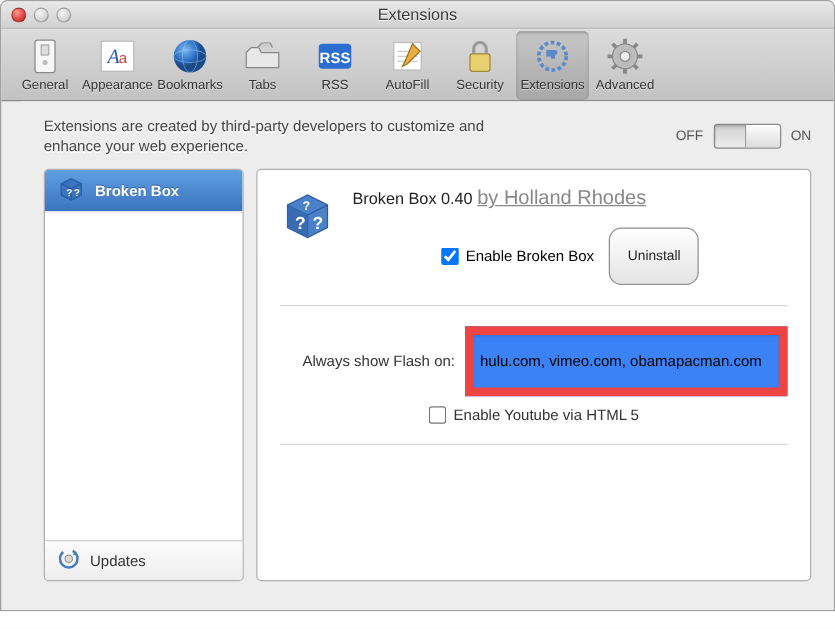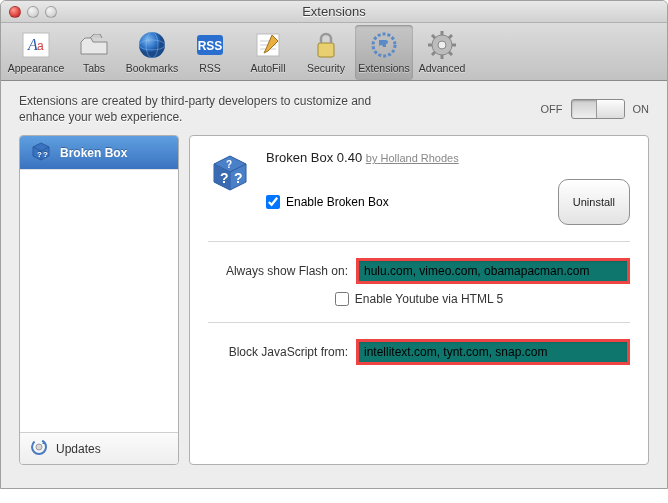--- a/index.html
+++ b/index.html
@@ -10,98 +10,108 @@
 .tlight { width: 12px; height: 12px; border-radius: 50%; border: 1px solid rgba(0,0,0,0.25); }
 .red { background: radial-gradient(circle at 35% 30%, #ff9b92, #e0443e 60%, #b02a26); }
 .yellow { background: radial-gradient(circle at 35% 30%, #f5f5f5, #d8d8d8 60%, #bcbcbc); }
 .green { background: radial-gradient(circle at 35% 30%, #f5f5f5, #d8d8d8 60%, #bcbcbc); }
 .wtitle { position: absolute; left: 0; right: 0; text-align: center; font-size: 13px; color: #3a3a3a; text-shadow: 0 1px 0 #fff; }
 .toolbar { height: 58px; background: linear-gradient(#dcdcdc,#c2c2c2); border-bottom: 1px solid #8a8a8a; display: flex; padding: 2px 6px 0 6px; }
 .tbtn { width: 58px; display: flex; flex-direction: column; align-items: center; justify-content: flex-start; padding-top: 4px; border-radius: 4px; cursor: default; }
 .tbtn.sel { background: linear-gradient(#c6c6c6,#a8a8a8); box-shadow: inset 0 1px 2px rgba(0,0,0,0.3); }
 .tbtn .ic { width: 32px; height: 32px; display: flex; align-items: center; justify-content: center; }
 .tbtn .lbl { font-size: 10.5px; color: #333; text-shadow: 0 1px 0 rgba(255,255,255,0.5); margin-top: 1px; }
-.content { padding: 12px 18px 18px 18px; background: #ededed; height: calc(503px - 22px - 58px); }
+.content { padding: 12px 18px 18px 18px; background: #ededed; height: calc(503px - 22px - 58px); margin-left: 16px; }
 .desc-row { display: flex; align-items: center; justify-content: space-between; margin-bottom: 10px; }
 .desc { font-size: 12px; color: #444; text-shadow: 0 1px 0 #fff; max-width: 400px; line-height: 1.35; }
 .switch-wrap { display: flex; align-items: center; gap: 8px; font-size: 11px; color: #555; }
 .switch { width: 54px; height: 20px; border-radius: 3px; background: linear-gradient(#cfcfcf,#eee); border: 1px solid #8a8a8a; position: relative; box-shadow: inset 0 1px 2px rgba(0,0,0,0.25); }
 .switch-knob { position: absolute; right: 0; top: 0; width: 28px; height: 18px; background: linear-gradient(#fdfdfd,#dcdcdc); border-left: 1px solid #999; border-radius: 0 2px 2px 0; }
 .main { display: flex; gap: 10px; height: 330px; }
 .sidebar { width: 160px; background: #fff; border: 1px solid #b0b0b0; border-radius: 4px; display: flex; flex-direction: column; overflow: hidden; }
 .side-item { height: 34px; display: flex; align-items: center; gap: 8px; padding: 0 10px; color: #333; font-size: 12px; border-bottom: 1px solid #e2e2e2; }
 .side-item.sel { background: linear-gradient(#5f9fe0,#3a73c0); color: #fff; text-shadow: 0 -1px 0 rgba(0,0,0,0.3); font-weight: bold; }
 .side-spacer { flex: 1; }
 .side-footer { height: 32px; border-top: 1px solid #cfcfcf; display: flex; align-items: center; gap: 8px; padding: 0 10px; font-size: 12px; color: #333; background: linear-gradient(#fbfbfb,#eee); }
 .pane { flex: 1; background: #fff; border: 1px solid #b0b0b0; border-radius: 4px; padding: 14px 18px; }
 .ext-head { display: flex; gap: 14px; align-items: flex-start; }
 .ext-icon { width: 44px; height: 44px; }
 .ext-title { font-size: 13px; color: #222; }
 .ext-title b { font-weight: normal; }
-.ext-author { color: #888; text-decoration: underline; font-size: 11px; }
+.ext-author { color: #888; text-decoration: underline; font-size: 16px; }
 .ext-desc { font-size: 12px; color: #333; margin-top: 2px; }
 .ext-row { margin-top: 14px; display: flex; align-items: center; gap: 8px; }
 .chk { width: 14px; height: 14px; }
 .aqua-btn { background: linear-gradient(#ffffff,#e3e3e3); border: 1px solid #8f8f8f; border-radius: 10px; padding: 16px 14px; font-size: 11px; box-shadow: 0 1px 0 #fff, inset 0 1px 0 rgba(255,255,255,0.8); color: #222; }
 .hr { border: none; border-top: 1px solid #d8d8d8; margin: 16px 0; }
 .form-row { display: flex; align-items: center; gap: 8px; margin: 8px 0; justify-content: space-between; }
 .form-lbl { width: 140px; text-align: right; font-size: 12px; color: #333; }
-.txt { flex: 1; border: 3px solid #ef4444; padding: 3px 5px; font-size: 12px; background: #0f766e; box-shadow: inset 0 1px 2px rgba(0,0,0,0.12); }
+.txt { flex: 1; border: 7px solid #ef4444; padding: 14px 5px; font-size: 12px; background: #3b82f6; box-shadow: inset 0 1px 2px rgba(0,0,0,0.12); }
 .center-row { display: flex; justify-content: center; align-items: center; gap: 6px; margin-top: 6px; font-size: 12px; color: #333; }
 </style>
 </head>
 <body>
 
 <div class="window">
 
   <div class="titlebar">
     <div class="traffic">
       <div class="tlight red"></div>
       <div class="tlight yellow"></div>
       <div class="tlight green"></div>
     </div>
     <div class="wtitle">Extensions</div>
   </div>
 
   <div class="toolbar">
     <div class="tbtn">
       <div class="ic">
+        <svg width="26" height="30" viewBox="0 0 26 30">
+            <rect x="5" y="2" width="16" height="26" rx="2" fill="#f7f7f7" stroke="#888"></rect>
+            <rect x="10" y="6" width="6" height="8" fill="#ddd" stroke="#aaa"></rect>
+            <circle cx="13" cy="20" r="2" fill="#bbb"></circle>
+          </svg>
+      </div>
+      <div class="lbl">General</div>
+    </div>
+    <div class="tbtn">
+      <div class="ic">
         <svg width="28" height="26" viewBox="0 0 28 26">
             <rect x="1" y="1" width="26" height="24" fill="#fff" stroke="#bbb"></rect>
             <text x="6" y="18" font-size="16" font-family="serif" fill="#2a5db0" font-style="italic">A</text>
             <text x="15" y="18" font-size="12" fill="#d04040">a</text>
           </svg>
       </div>
       <div class="lbl">Appearance</div>
-    </div>
-    <div class="tbtn">
-      <div class="ic">
-        <svg width="30" height="22" viewBox="0 0 30 22">
-            <path d="M2 8 L6 4 L12 4 L14 8 L28 8 L28 20 L2 20 Z" fill="#e8e8e8" stroke="#888"></path>
-            <path d="M11 4 L15 0 L21 0 L23 4" fill="#ccc" stroke="#888"></path>
-          </svg>
-      </div>
-      <div class="lbl">Tabs</div>
     </div>
     <div class="tbtn">
       <div class="ic">
         <svg width="30" height="30" viewBox="0 0 30 30">
             <defs>
               <radialGradient id="g1" cx="35%" cy="30%">
                 <stop offset="0%" stop-color="#7db8f0"></stop>
                 <stop offset="70%" stop-color="#2a6fc4"></stop>
                 <stop offset="100%" stop-color="#1a4a8a"></stop>
               </radialGradient>
             </defs>
             <circle cx="15" cy="15" r="13" fill="url(#g1)"></circle>
             <ellipse cx="15" cy="15" rx="13" ry="5" fill="none" stroke="#9cc8f0" stroke-width="0.7" opacity="0.6"></ellipse>
             <ellipse cx="15" cy="15" rx="6" ry="13" fill="none" stroke="#9cc8f0" stroke-width="0.7" opacity="0.6"></ellipse>
           </svg>
       </div>
       <div class="lbl">Bookmarks</div>
+    </div>
+    <div class="tbtn">
+      <div class="ic">
+        <svg width="30" height="22" viewBox="0 0 30 22">
+            <path d="M2 8 L6 4 L12 4 L14 8 L28 8 L28 20 L2 20 Z" fill="#e8e8e8" stroke="#888"></path>
+            <path d="M11 4 L15 0 L21 0 L23 4" fill="#ccc" stroke="#888"></path>
+          </svg>
+      </div>
+      <div class="lbl">Tabs</div>
     </div>
     <div class="tbtn">
       <div class="ic">
         <svg width="30" height="24" viewBox="0 0 30 24">
             <rect x="2" y="2" width="26" height="20" rx="3" fill="#2a6fd0"></rect>
             <text x="15" y="17" font-size="12" font-weight="bold" fill="#fff" text-anchor="middle">RSS</text>
           </svg>
       </div>
       <div class="lbl">RSS</div>
     </div>
@@ -207,21 +217,21 @@
               </svg>
           </div>
           <div style="flex:1">
             <div class="ext-title">
               <b><span>Broken Box</span> <span>0.40</span></b>
               <span class="ext-author">
                 <span>by</span>
                 <span>Holland Rhodes</span>
               </span>
             </div>
-            <div class="ext-row" style="justify-content: space-between; gap: 12px;">
+            <div class="ext-row" style="justify-content: center; gap: 12px;">
               <label style="display:flex;align-items:center;gap:6px;">
                 <input type="checkbox" class="chk" checked="" style="">
                 <span style="font-size:12px;">Enable Broken Box</span>
               </label>
               <button class="aqua-btn">Uninstall</button>
             </div>
           </div>
         </div>
 
         <hr class="hr">
@@ -230,20 +240,16 @@
           <div class="form-lbl">Always show Flash on:</div>
           <input class="txt" type="text" value="hulu.com, vimeo.com, obamapacman.com" style="">
         </div>
         <div class="center-row">
           <input type="checkbox" class="chk" style="">
           <span>Enable Youtube via HTML 5</span>
         </div>
 
         <hr class="hr">
 
-        <div class="form-row">
-          <div class="form-lbl">Block JavaScript from:</div>
-          <input class="txt" type="text" value="intellitext.com, tynt.com, snap.com" style="">
-        </div>
       </div>
     </div>
   </div>
 </div>
 
 </body></html>

